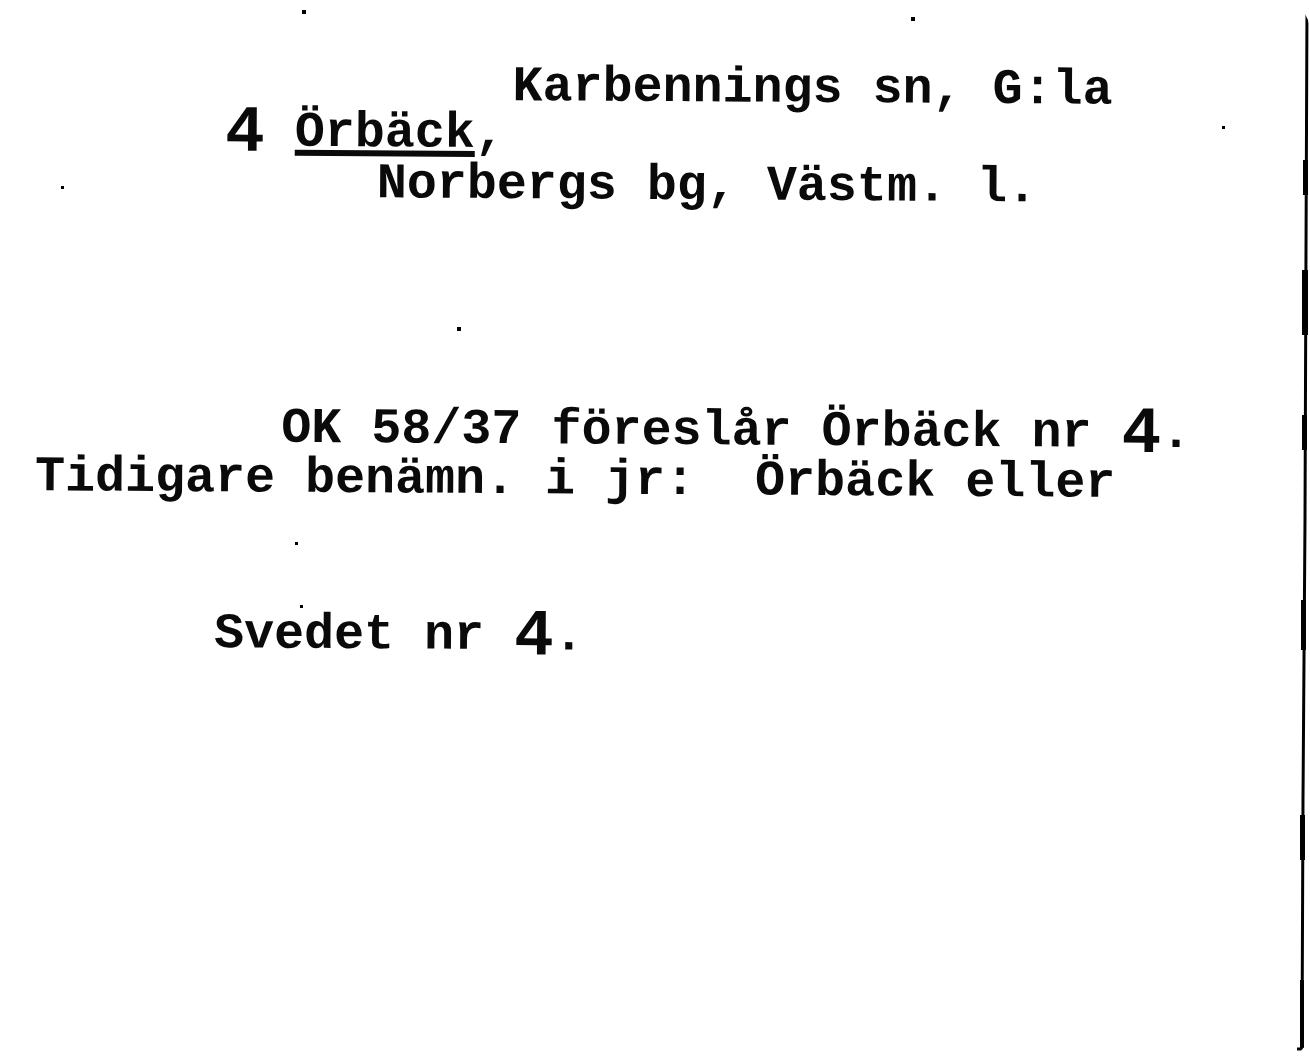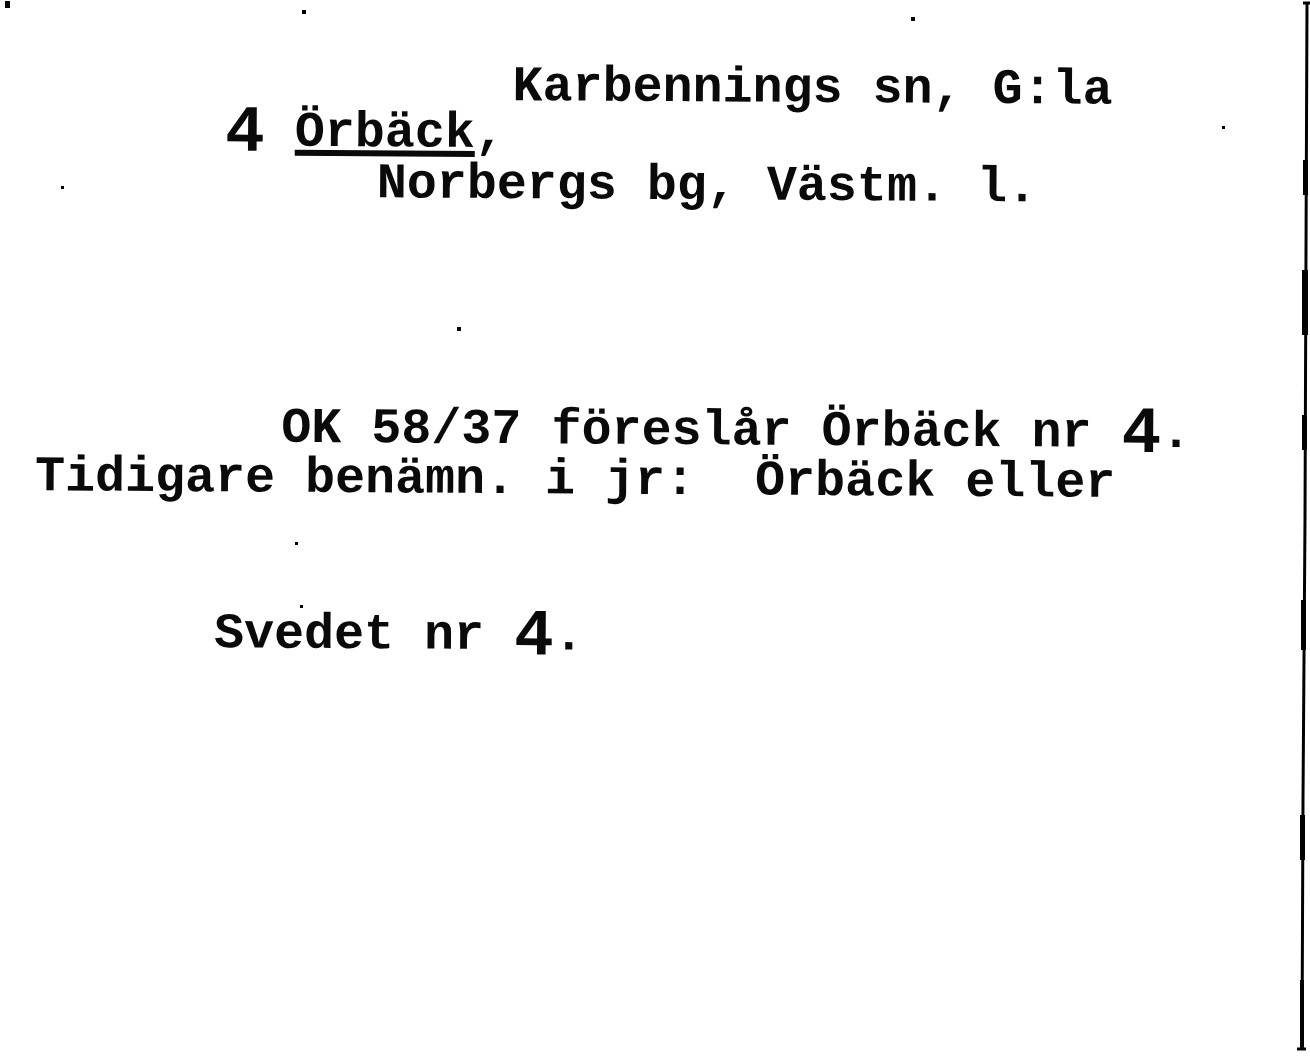--- a/index.html
+++ b/index.html
@@ -7,20 +7,21 @@
     padding: 0;
     background: #ffffff;
   }
   .sheet {
     position: relative;
     width: 1310px;
     height: 1060px;
     background: #ffffff;
     overflow: hidden;
     font-family: "Liberation Mono", "DejaVu Sans Mono", monospace;
+    border-radius: 31px;
   }
   .type-layer {
     position: absolute;
     top: 0; left: 0;
     width: 1310px;
     height: 1060px;
     transform: rotate(0.35deg);
     transform-origin: 0 0;
   }
   .tline {

